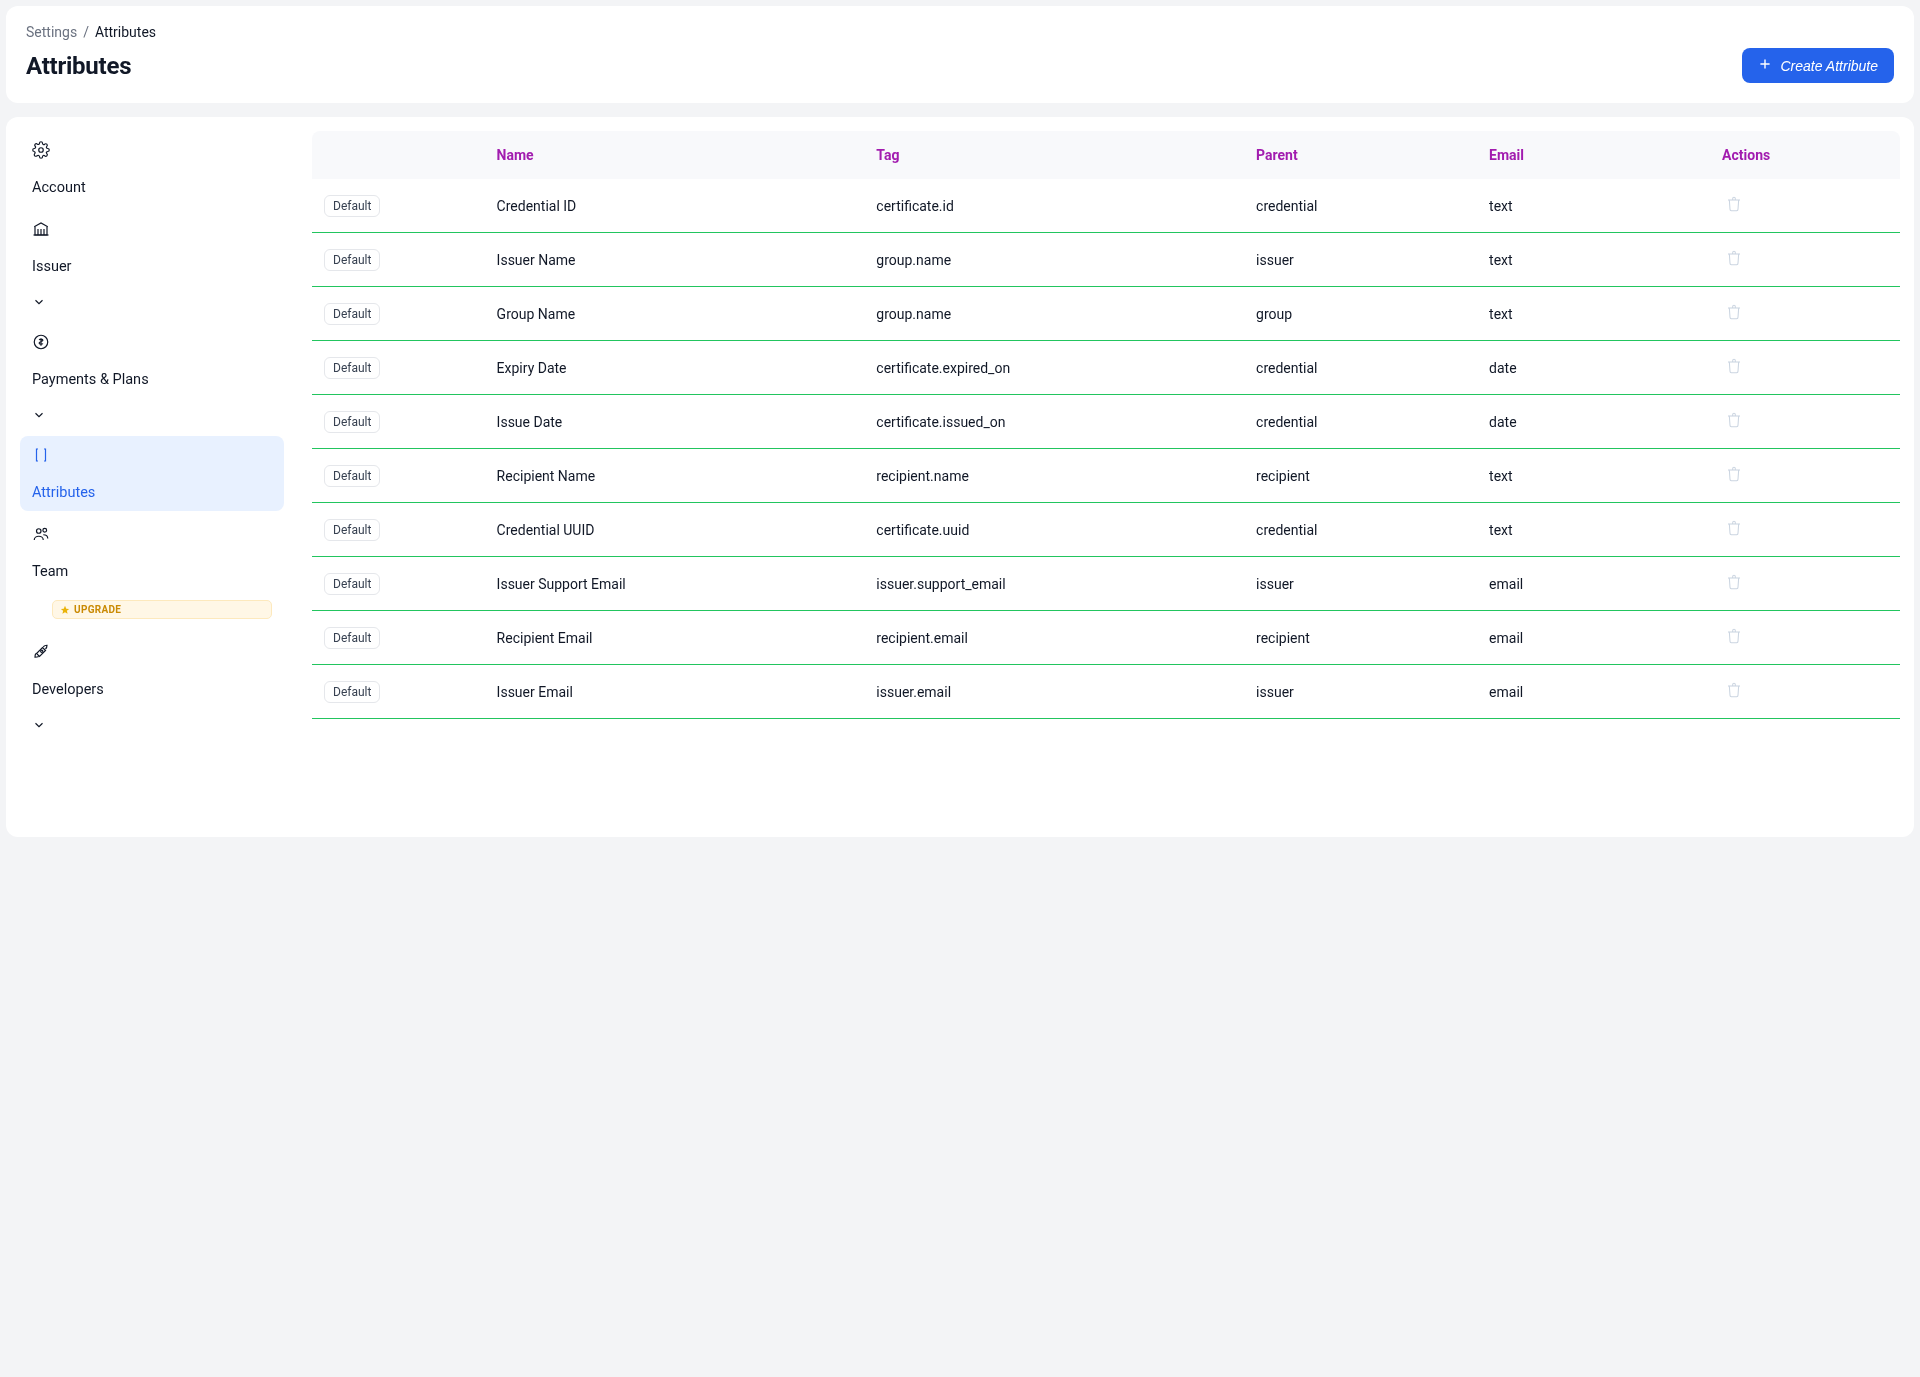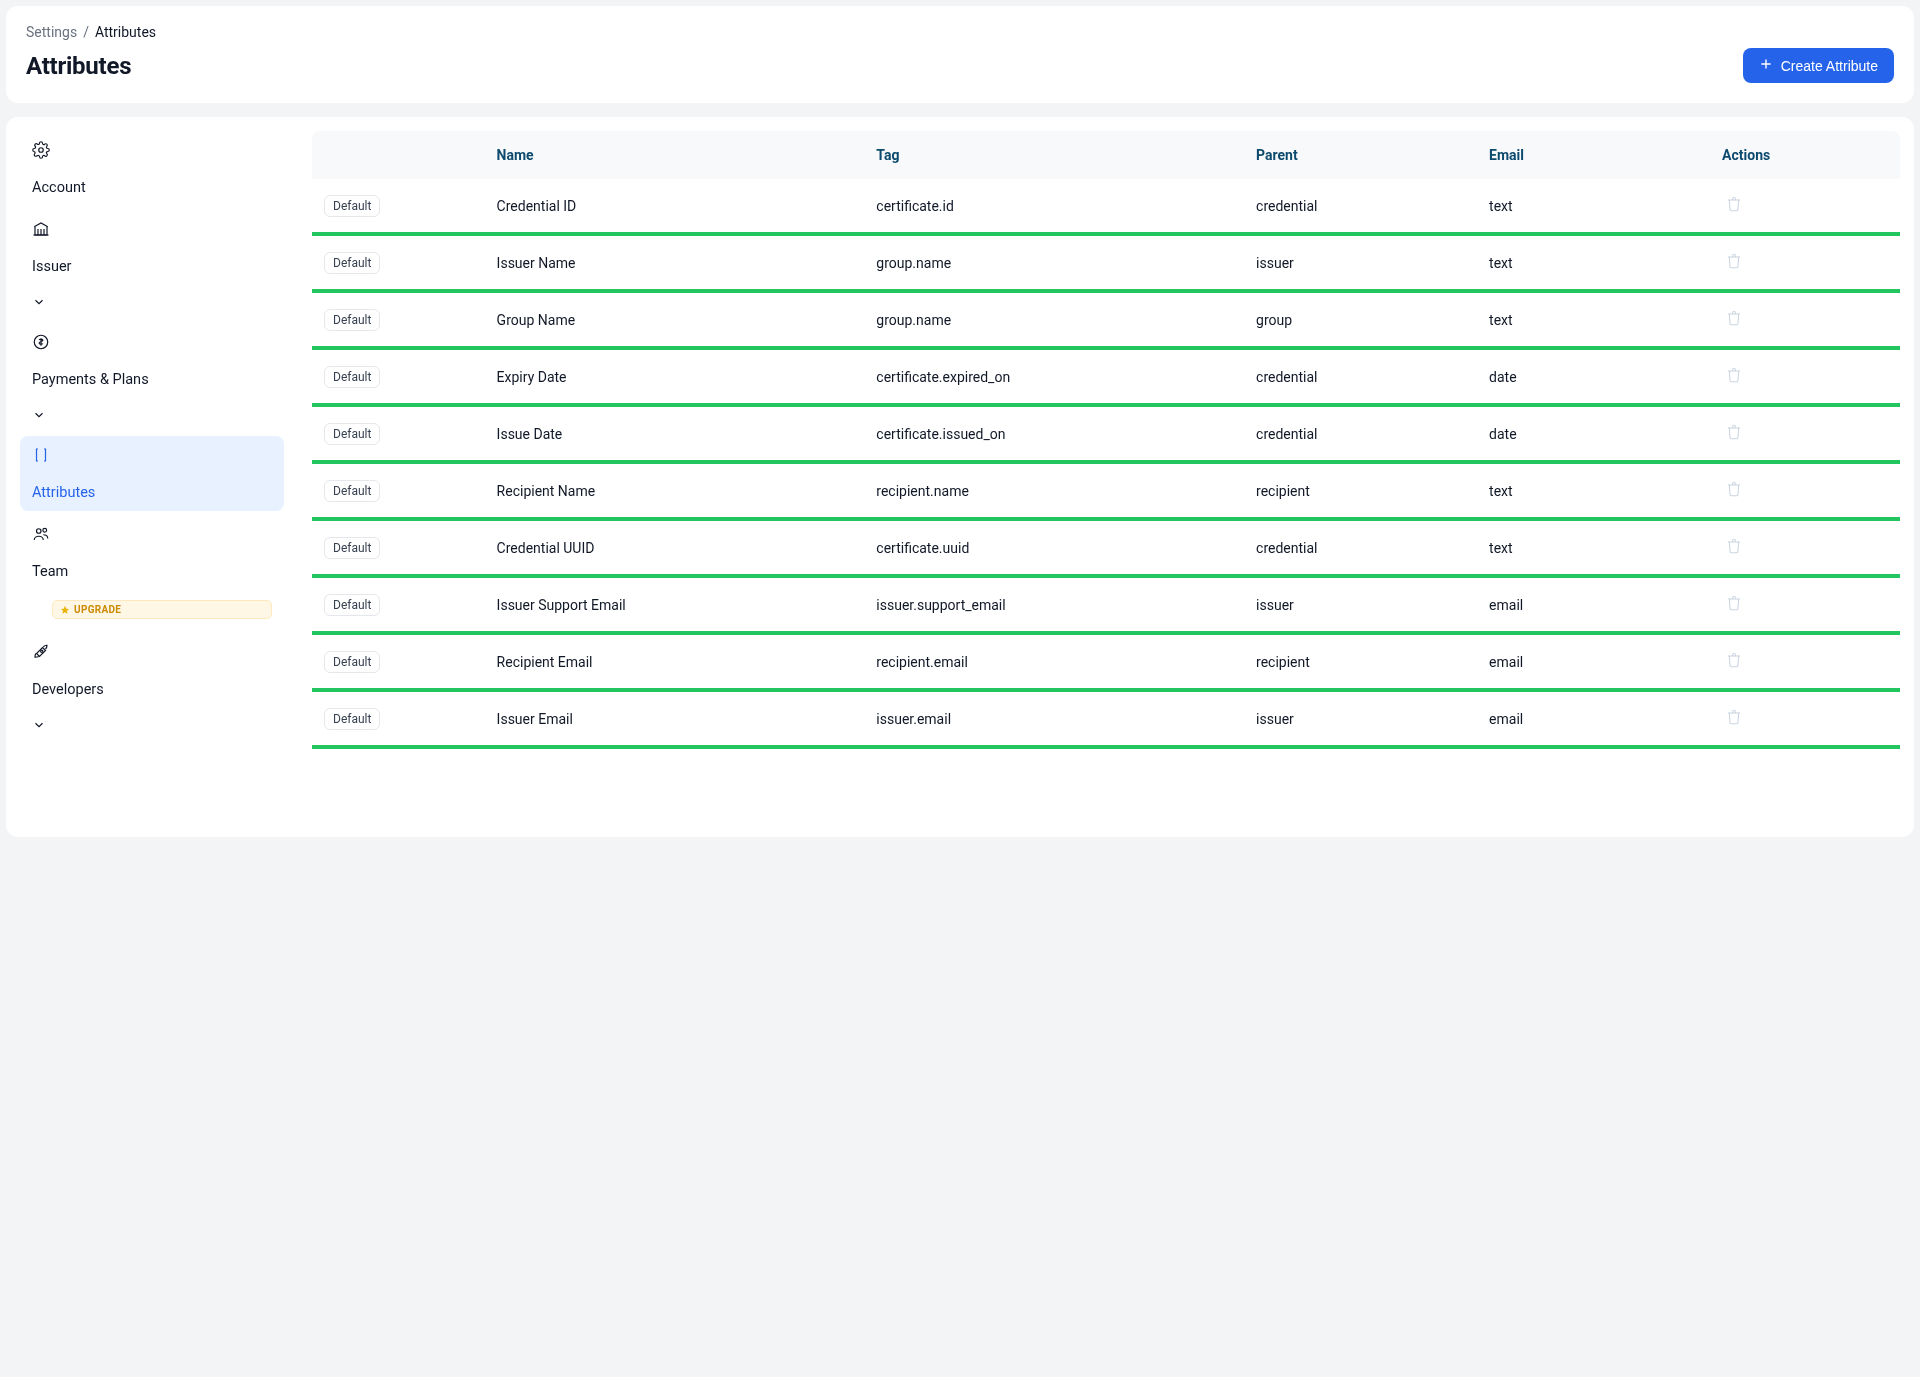--- a/index.html
+++ b/index.html
@@ -45,20 +45,21 @@
     align-items: center;
     gap: 8px;
     background: #2563eb;
     color: #fff;
     border: none;
     padding: 9px 16px;
     border-radius: 8px;
     font-size: 14px;
     font-weight: 500;
     cursor: pointer;
+    font-style: italic;
   }
   .btn-primary svg { width: 14px; height: 14px; }
 
   .content-card {
     display: flex;
     padding: 14px;
     gap: 28px;
     min-height: 720px;
   }
   .sidebar {
@@ -111,27 +112,27 @@
   table.attr-table {
     width: 100%;
     border-collapse: collapse;
   }
   .attr-table thead th {
     background: #f8f9fb;
     text-align: left;
     font-weight: 700;
     font-size: 14px;
     padding: 16px 12px;
-    color: #0c4a6e;
+    color: #a21caf;
   }
   .attr-table thead th:first-child { border-top-left-radius: 8px; }
   .attr-table thead th:last-child { border-top-right-radius: 8px; }
   .attr-table tbody td {
     padding: 13px 12px;
-    border-bottom: 4px solid #22c55e;
+    border-bottom: 1px solid #22c55e;
     font-size: 14px;
     color: #111827;
     vertical-align: middle;
   }
   .col-badge { width: 100px; }
   .col-name { width: 220px; }
   .col-tag { width: 220px; }
   .col-parent { width: 135px; }
   .col-type { width: 135px; }
   .col-actions { width: 110px; }

